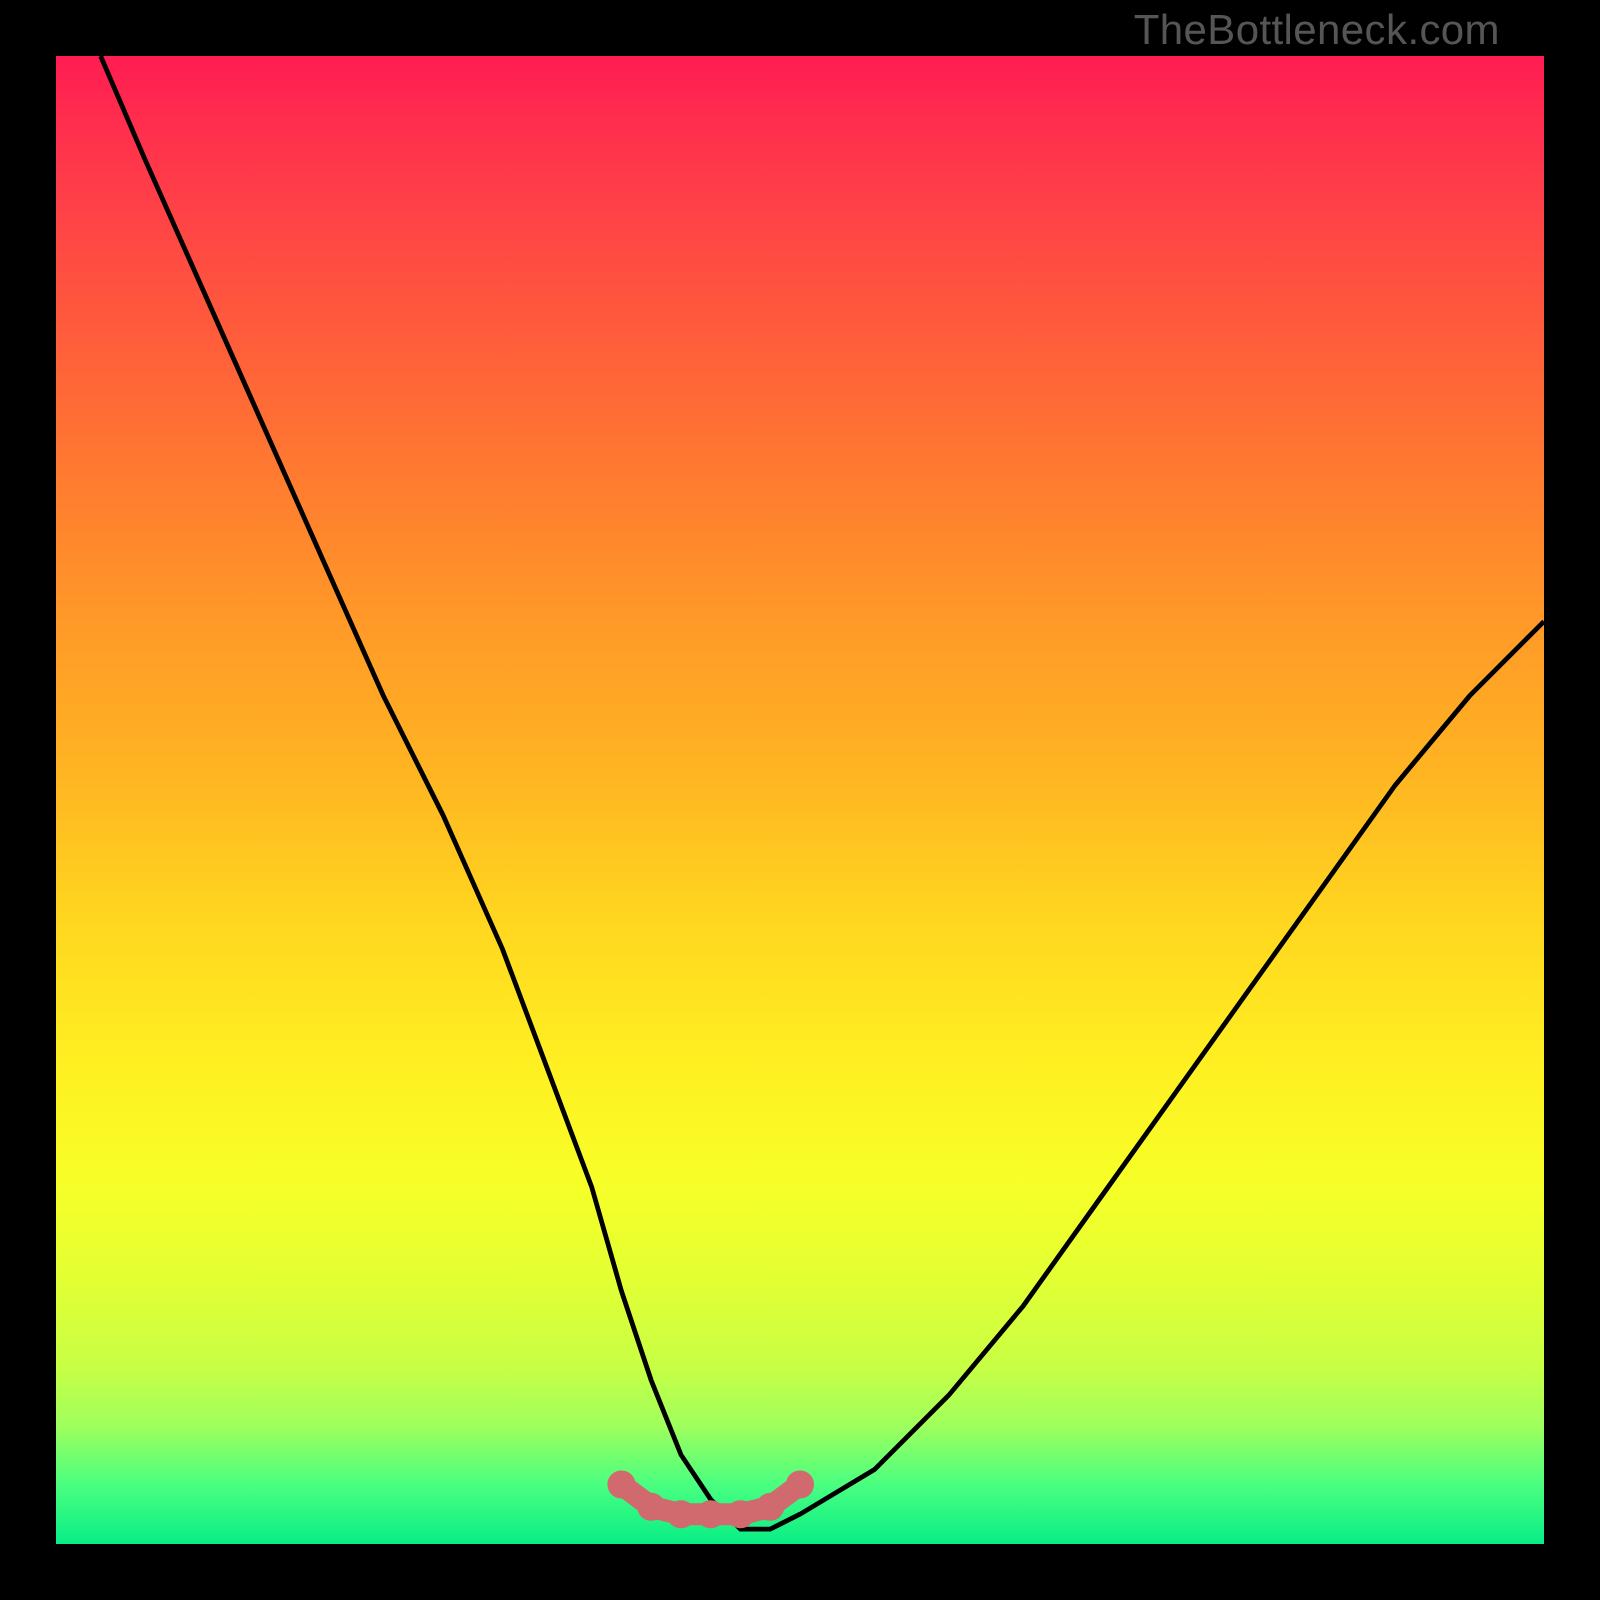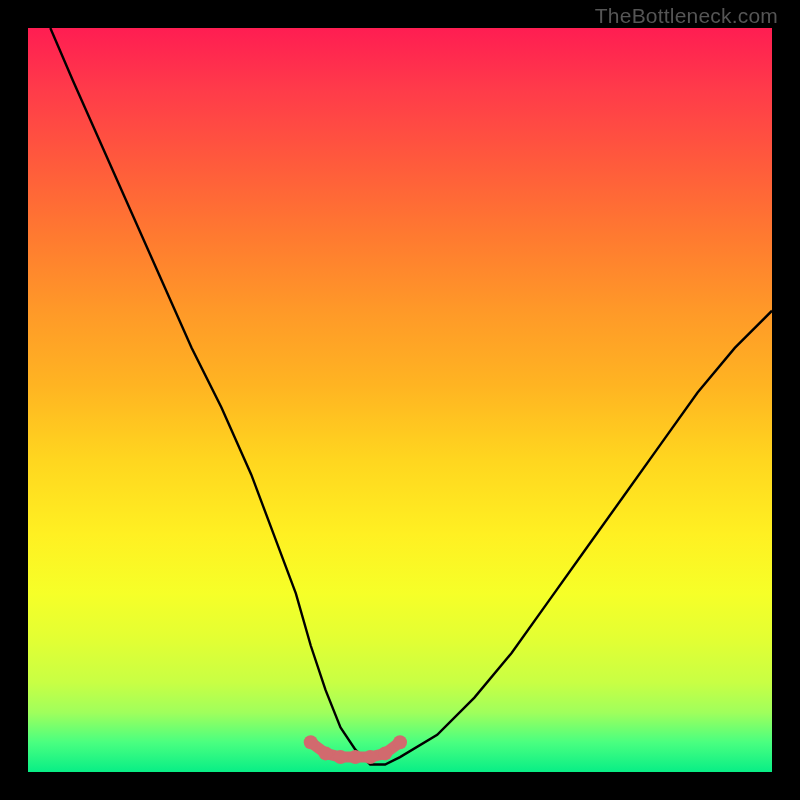--- a/index.html
+++ b/index.html
@@ -34,21 +34,21 @@
       #e3ff33 82%,
       #c8ff44 88%,
       #a0ff5c 92%,
       #4aff80 96%,
       #08ee86 100%
     );
   }
   .watermark {
     position: absolute;
     top: 4px;
-    right: 22px;
+    right: 50px;
     color: #555;
     font-size: 21px;
     letter-spacing: 0.2px;
     z-index: 5;
   }
   svg.curve {
     position: absolute;
     left: 28px;
     top: 28px;
     width: 744px;

